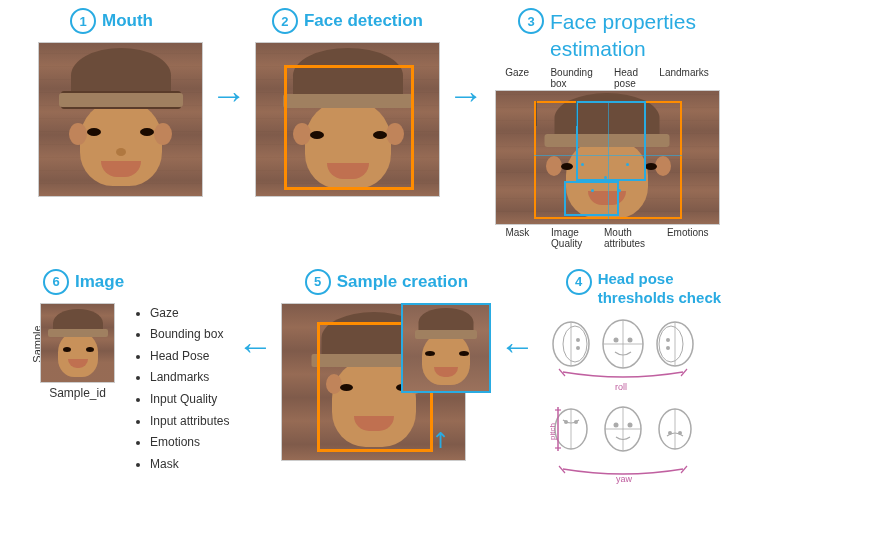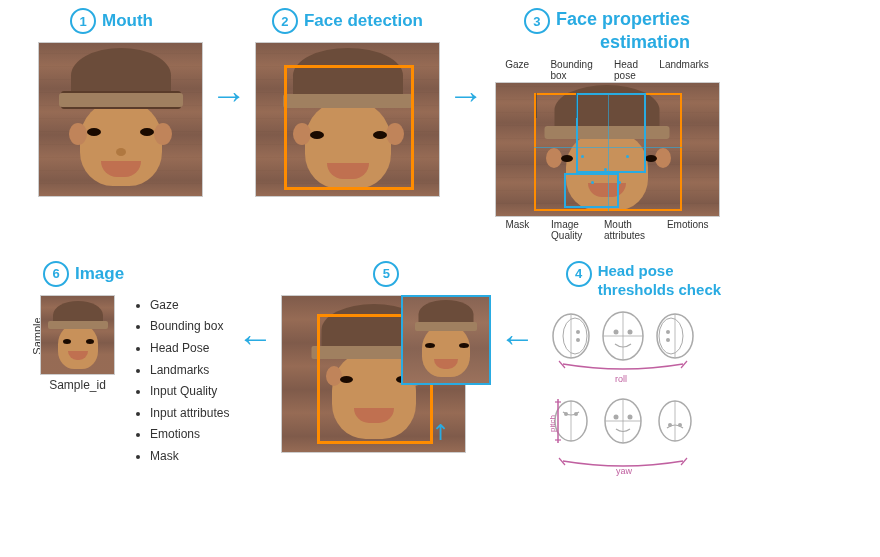--- a/index.html
+++ b/index.html
@@ -55,23 +55,23 @@
         0deg,
         transparent,
         transparent 12px,
         rgba(0,0,0,0.08) 12px,
         rgba(0,0,0,0.08) 13px
       );
     }
 
     .step3-title {
       color: #29abe2;
-      font-size: 18px;
-      font-weight: 700;
-      text-align: right;
+      font-size: 21px;
+      font-weight: 400;
+      text-align: left;
       line-height: 1.3;
     }
 
     
     .output-list {
       list-style: disc;
       padding-left: 20px;
       font-size: 12px;
       color: #333;
       line-height: 1.8;
@@ -249,20 +249,21 @@
       </div>
     </div>
 
     <div style="display:flex;align-items:center;padding-top:55px;padding-left:8px;padding-right:8px;">
       <span style="color:#29abe2;font-size:36px;line-height:1;">←</span>
     </div>
 
     <div style="display:flex;flex-direction:column;align-items:center;min-width:210px;">
       <div style="display:flex;align-items:center;gap:6px;margin-bottom:8px;">
         <div class="step-circle">5</div>
+        <span class="step-label">Sample creation</span>
       </div>
 
       <div style="width:210px;height:170px;position:relative;">
 
         <div style="width:185px;height:158px;background:#8B6B5A;overflow:hidden;position:absolute;top:0;left:0;border:1px solid #ccc;">
           <div style="position:absolute;top:0;left:0;right:0;bottom:0;background:linear-gradient(180deg,#7a5444 0%,#9b6b52 15%,#7a5444 30%,#9b6b52 45%,#7a5444 60%,#9b6b52 75%,#7a5444 90%,#9b6b52 100%);opacity:0.7;"></div>
           <div style="position:absolute;top:8px;left:50%;transform:translateX(-50%);width:105px;height:52px;background:#6B4C3A;border-radius:50% 50% 0 0;z-index:3;"></div>
           <div style="position:absolute;top:50px;left:50%;transform:translateX(-50%);width:125px;height:13px;background:#A08060;border-radius:2px;z-index:4;"></div>
           <div style="position:absolute;top:55px;left:50%;transform:translateX(-50%);width:84px;height:88px;background:#c8915a;border-radius:45% 45% 40% 40%;z-index:2;"></div>
           <div style="position:absolute;top:80px;left:58px;width:13px;height:7px;background:#1a0a00;border-radius:50%;z-index:5;"></div>

